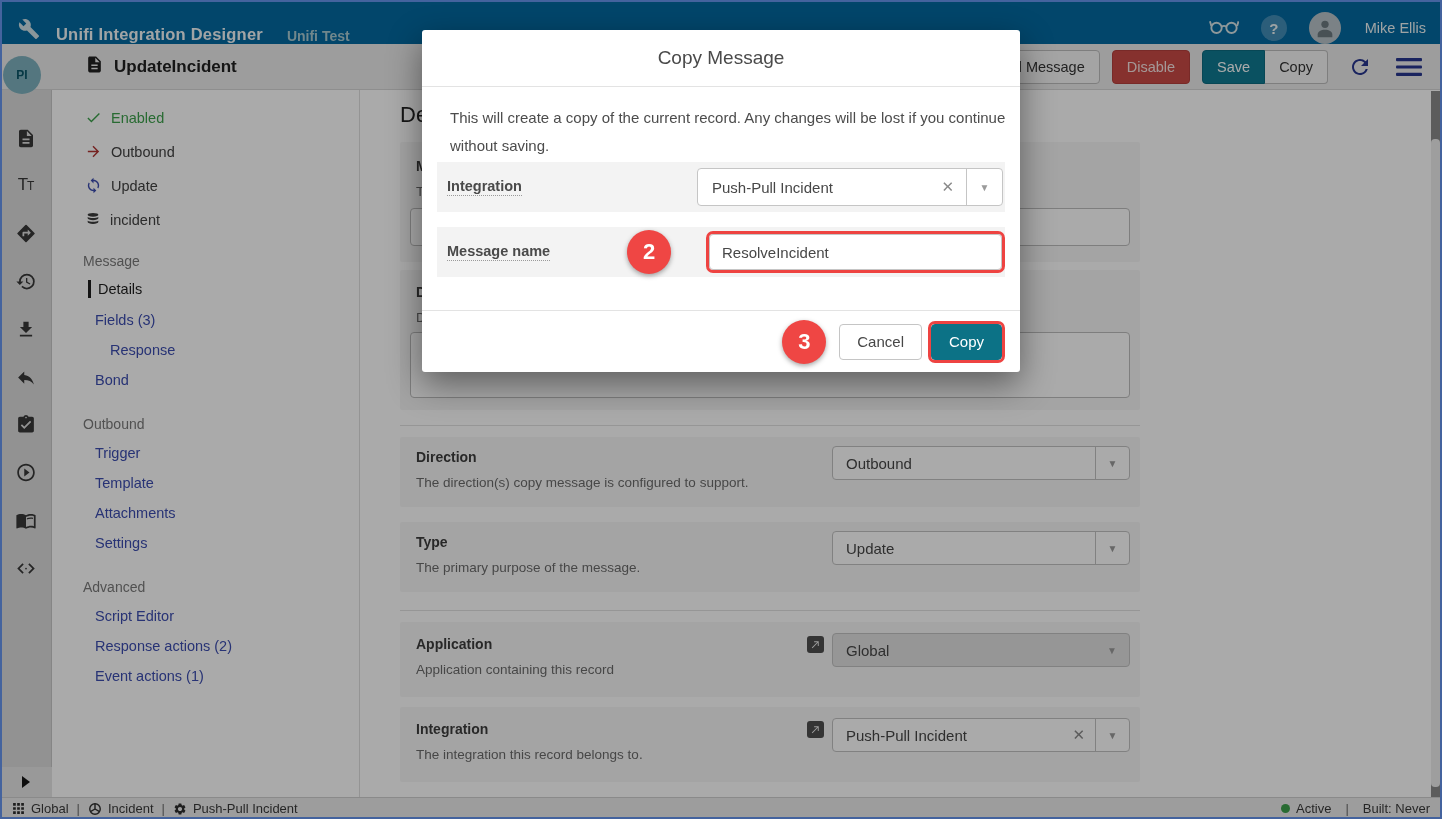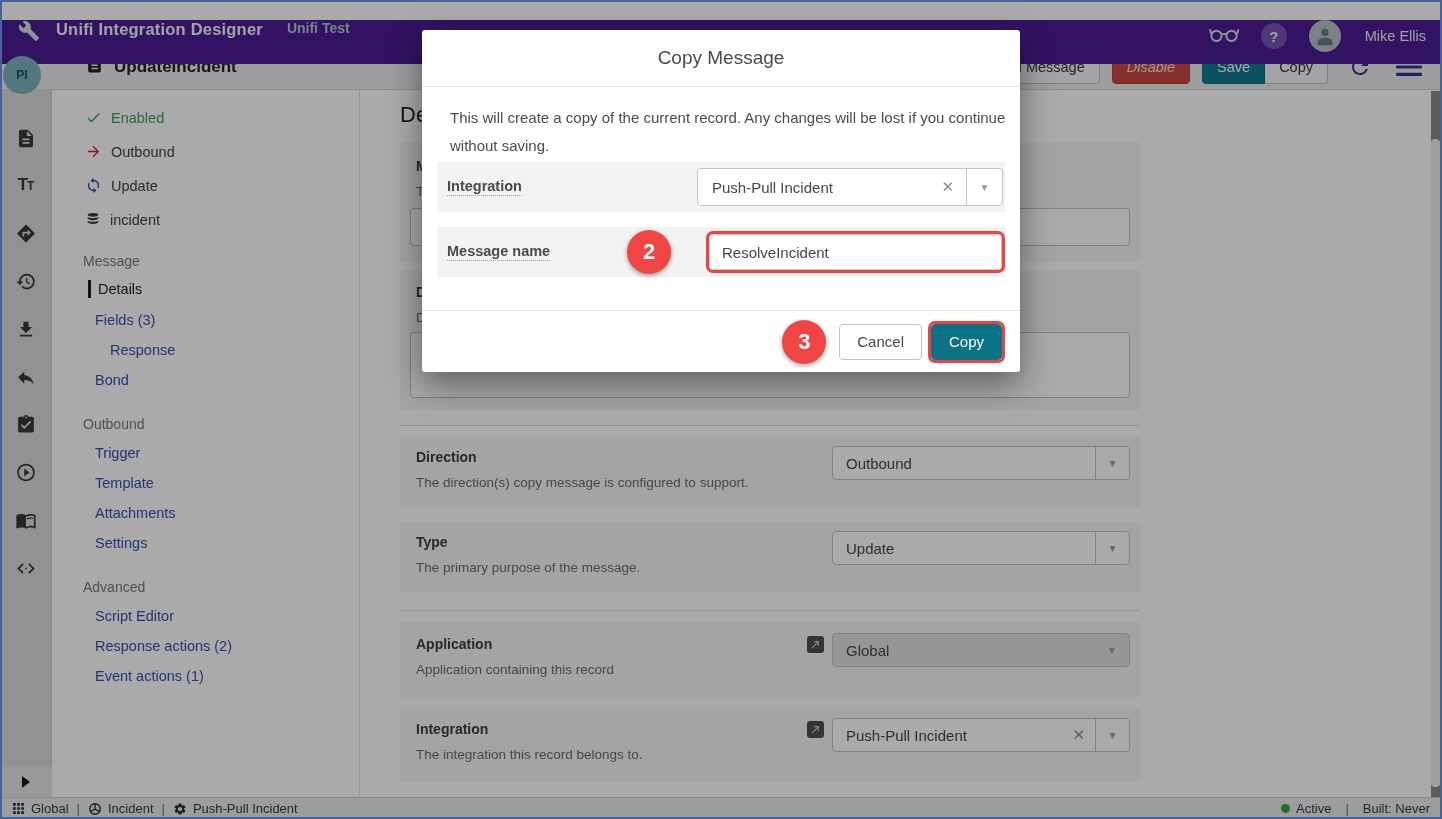--- a/index.html
+++ b/index.html
@@ -1,46 +1,46 @@
 <!DOCTYPE html>
 <html><head>
 <meta charset="utf-8">
 <style>
   * { margin:0; padding:0; box-sizing:border-box; }
   body { font-family:"Liberation Sans", sans-serif; background:#fff; }
   .screen { position:relative; width:1442px; height:819px; background:#fff; overflow:hidden; }
   .frame { position:absolute; inset:0; border:2px solid #44639e; z-index:70; pointer-events:none; }
 
   
-  .topbar { position:absolute; left:0; top:0; width:1442px; height:44px; background:#4c1d95; display:flex; align-items:flex-start; z-index:5;margin-top:20px; }
+  .topbar { position:absolute; left:0; top:0; width:1442px; height:44px; background:#0369a1; display:flex; align-items:flex-end; z-index:5; }
   .topbar .wrench { margin-left:18px; color:#cfe2e7; }
   .topbar .title { color:#f2f7f8; font-size:16.5px; font-weight:700; margin-left:16px; letter-spacing:.2px; }
   .topbar .env { color:#a9cbd3; font-size:14px; font-weight:600; margin-left:24px; }
   .topbar .right { margin-left:auto; display:flex; align-items:center; margin-right:16px; gap:22px; }
   .help-circle { width:26px; height:26px; border-radius:50%; background:rgba(255,255,255,.25); color:#eef5f6; font-size:15px; font-weight:700; display:flex; align-items:center; justify-content:center; }
   .user { display:flex; align-items:center; gap:24px; }
   .user-avatar { width:32px; height:32px; border-radius:50%; background:#b9c4c9; display:flex; align-items:center; justify-content:center; overflow:hidden; }
   .user-name { color:#eef5f6; font-size:14.5px; }
 
   
   .appbar { position:absolute; left:0; top:44px; width:1442px; height:46px; background:#ececec; border-bottom:1px solid #d6d6d6; display:flex; align-items:center; z-index:4; }
   .record-title { display:flex; align-items:center; gap:10px; margin-left:85px; color:#222; font-size:17px; font-weight:600; }
   .appbar .actions { margin-left:auto; display:flex; align-items:center; margin-right:14px; gap:12px; }
   .btn { height:34px; padding:0 14px; border:1px solid #bdbdbd; border-radius:4px; background:#f7f7f7; color:#333; font-size:14.5px; font-family:inherit; display:flex; align-items:center; }
-  .btn-danger { background:#c94a45; border-color:#b5403c; color:#f6e3e2;font-style:italic; }
+  .btn-danger { background:#c94a45; border-color:#b5403c; color:#f6e3e2; }
   .btn-group { display:flex; }
   .btn-group .btn:first-child { border-radius:4px 0 0 4px; }
   .btn-group .btn:last-child { border-radius:0 4px 4px 0; border-left:none; }
   .btn-teal { background:#0f7a92; border-color:#0d6b80; color:#fff; }
   .icon-btn { color:#28368f; display:flex; align-items:center; }
 
   
   .rail { position:absolute; left:0; top:90px; width:52px; height:707px; background:#dcdcdc; border-right:1px solid #c8c8c8; z-index:3; }
   .rail-icon { position:absolute; left:50%; transform:translateX(-50%); color:#383838; }
-  .tt-icon { font-weight:700; color:#383838; font-size:17px; letter-spacing:-1px; }
+  .tt-icon { font-weight:400; color:#383838; font-size:17px; letter-spacing:-1px; }
   .tt-icon .small { font-size:12px; }
   .pi-avatar { position:absolute; left:3px; top:56px; width:38px; height:38px; border-radius:50%; background:#7fb2bf; color:#0a5568; font-size:12px; font-weight:700; display:flex; align-items:center; justify-content:center; z-index:6;text-align:right; }
   .rail-expand { position:absolute; left:0; top:677px; width:52px; height:30px; background:#e6e6e6; display:flex; align-items:center; justify-content:center; color:#161616; }
 
   
   .nav { position:absolute; left:52px; top:90px; width:308px; height:707px; background:#fff; border-right:1px solid #dedede; z-index:2; }
   .nav-item { position:absolute; display:flex; align-items:center; gap:9px; font-size:14.5px; color:#424242; }
   .nav-section { position:absolute; font-size:14px; color:#7a7a7a; }
   .nav-link { position:absolute; font-size:14.5px; color:#3c4db0; cursor:pointer; }
   .nav-active { position:absolute; display:flex; align-items:center; font-size:14.5px; color:#1f1f1f; }

